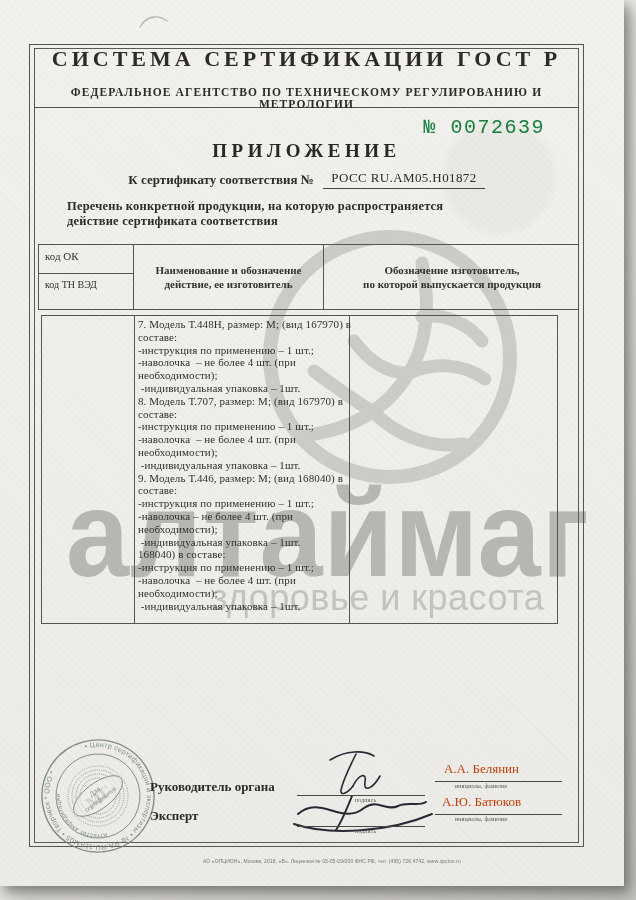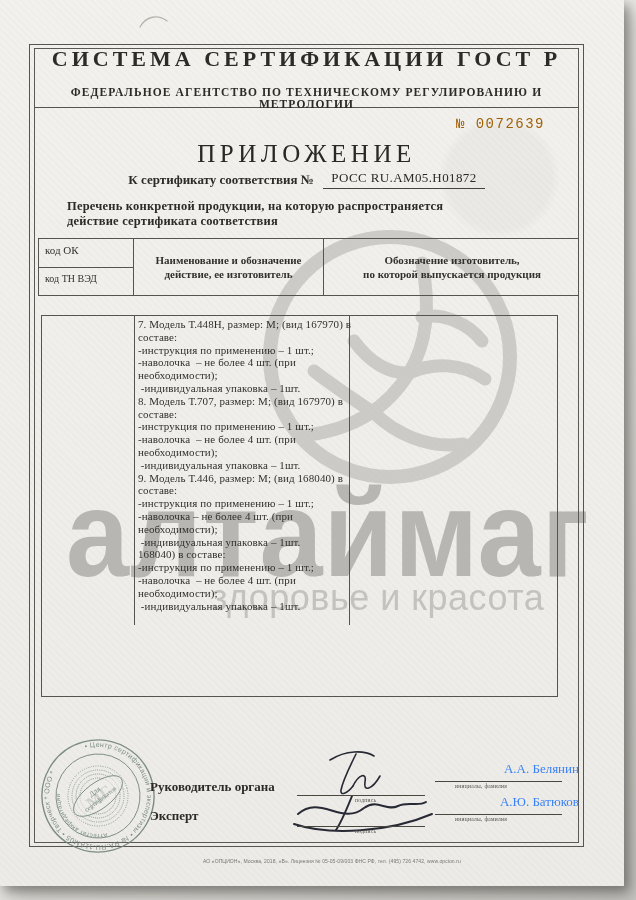--- a/index.html
+++ b/index.html
@@ -25,51 +25,51 @@
   .frame-inner { left:34px; top:48px; width:545px; height:795px; border:1px solid #5c5953; }
   .header-divider { left:34px; top:107px; width:545px; height:0; border-top:1.6px solid #57544e; }
 
   .sys-title { left:34px; top:46px; width:545px; text-align:center;
     font-weight:bold; font-size:22px; letter-spacing:4px; color:#2e2b26; }
   .agency { left:34px; top:86px; width:545px; text-align:center;
     font-weight:bold; font-size:11.5px; letter-spacing:1.1px; color:#2e2b26; }
 
   .form-number { right:91px; top:116px;
     font-family:"Liberation Mono","DejaVu Sans Mono",monospace;
-    font-size:14px; letter-spacing:1.5px; color:#a16207; }
+    font-size:20px; letter-spacing:1.5px; color:#15803d; }
 
   .doc-title { left:34px; top:140px; width:545px; text-align:center;
-    font-weight:normal; font-size:25px; letter-spacing:4.5px; color:#2b2823; }
+    font-weight:bold; font-size:19px; letter-spacing:4.5px; color:#2b2823; }
 
   .cert-row { left:34px; top:172px; width:545px; text-align:center; font-size:13px; }
   .cert-label { font-weight:bold; color:#2e2b26; }
   .cert-number { display:inline-block; border-bottom:1.2px solid #45423c;
     padding:0 8px 2px 8px; margin-left:6px; font-size:13px; letter-spacing:0.4px;
     position:relative; top:-2px; color:#2e2b26; }
 
   .subtitle { left:34px; width:545px; text-align:left; font-weight:bold;
     font-size:12.5px; letter-spacing:0.2px; color:#2e2b26;padding-left:33px; }
   .subtitle1 { top:199px; }
   .subtitle2 { top:214px; }
 
   
-  .head-table { left:38px; top:238px; width:541px; height:58px; border:1.2px solid #57544e; }
+  .head-table { left:38px; top:244px; width:541px; height:66px; border:1.2px solid #57544e; }
   .ht-col1 { left:0; top:0; width:95px; height:100%; border-right:1.1px solid #57544e; }
   .ht-col1-div { left:0; top:28px; width:95px; border-top:1.1px solid #57544e; }
   .code-ok { left:6px; top:5px; font-size:11px; }
   .code-tnved { left:6px; top:34px; font-size:10px; }
   .ht-col2 { left:95px; top:0; width:190px; height:100%; border-right:1.1px solid #57544e;
     display:flex; flex-direction:column; justify-content:center; text-align:center;
     font-weight:bold; font-size:11px; line-height:14px; padding:0 8px; }
   .ht-col3 { left:285px; top:0; width:256px; height:100%;
     display:flex; flex-direction:column; justify-content:center; text-align:center;
     font-weight:bold; font-size:11px; line-height:14px; padding:0 8px; }
 
   
-  .content-box { left:41px; top:315px; width:517px; height:382px;
+  .content-box { left:41px; top:315px; width:517px; height:309px;
     border:1.2px solid #57544e; overflow:hidden; }
   .cb-v1 { left:92px; top:0; width:0; height:309px; border-left:1.1px solid #57544e; }
   .cb-v2 { left:307px; top:0; width:0; height:309px; border-left:1.1px solid #57544e; }
   .product-lines { left:96px; top:2px; width:208px; font-size:11px; }
   .product-lines div { line-height:12.8px; white-space:pre; letter-spacing:0.1px; }
 
   
   .wm-tree { left:256px; top:223px; width:268px; height:268px; opacity:0.85; }
   .wm-brand { left:66px; top:473px; width:520px;
     font-family:"Liberation Sans","DejaVu Sans",sans-serif; font-weight:bold;
@@ -84,21 +84,21 @@
 
   
   .role { left:150px; font-weight:bold; font-size:13px; color:#2e2b26; }
   .role1 { top:779px; } .role2 { top:808px; }
   .sig-line { height:0; border-top:1px solid #4a473f; }
   .sig-line1 { left:297px; top:795px; width:128px; }
   .sig-line2 { left:297px; top:826px; width:128px; }
   .tiny-label { font-size:5.5px; color:#55524b; letter-spacing:0.3px; }
   .sign-label1 { left:355px; top:797px; }
   .sign-label2 { left:355px; top:828px; }
-  .name { left:452px; width:127px; text-align:right; font-size:13px; color:#3b82f6; }
+  .name { left:418px; width:127px; text-align:center; font-size:13px; color:#c2410c; }
   .name1 { top:761px; } .name2 { top:794px; }
   .name-line { height:0; border-top:1px solid #4a473f; left:435px; width:127px; }
   .name-line1 { top:781px; } .name-line2 { top:814px; }
   .name-label1 { left:455px; top:783px; } .name-label2 { left:455px; top:816px; }
   .sig1 { left:300px; top:746px; width:120px; height:52px; }
   .sig2 { left:290px; top:786px; width:150px; height:50px; }
 
   .imprint { left:203px; top:858px; width:260px; font-size:5px; color:#7a766e;
     font-family:"Liberation Sans",sans-serif; letter-spacing:0.1px; }
 

